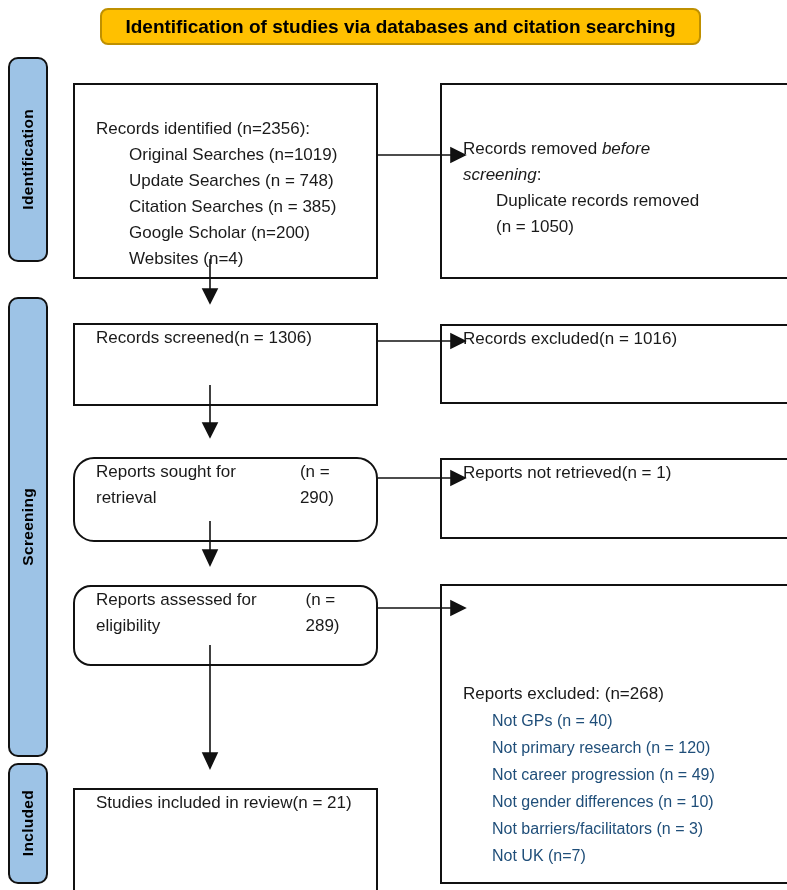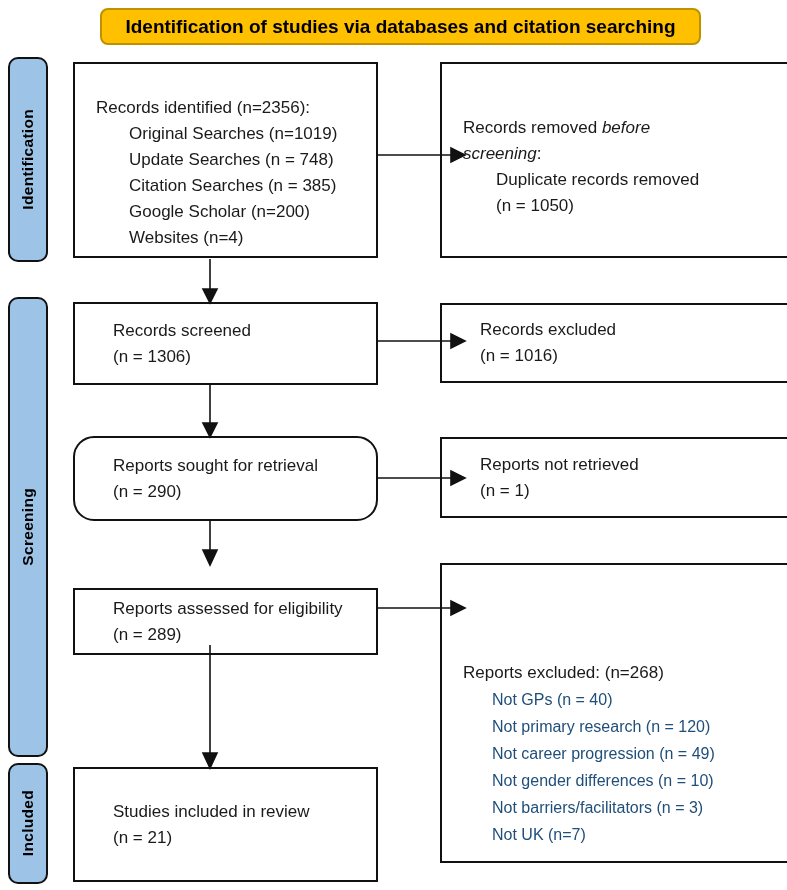--- a/index.html
+++ b/index.html
@@ -52,37 +52,38 @@
   .stage-included       { top: 763px; height: 121px; }
 
   
   .fbox {
     position: absolute;
     background: #ffffff;
     border: 2.5px solid #111111;
     box-sizing: border-box;
     font-size: 17px;
     line-height: 26px;
+    margin-top: 21px;
   }
   .col-left  { left: 73px;  width: 305px; }
   .col-right { left: 440px; width: 354px; }
 
   .box-records-identified { top: 62px;  height: 196px; padding: 31px 8px 0 21px; }
   .box-records-removed    { top: 62px;  height: 196px; padding: 51px 8px 0 21px; }
   .box-records-screened   { top: 302px; height: 83px; }
   .box-records-excluded   { top: 303px; height: 80px; }
   .box-reports-sought     { top: 436px; height: 85px; border-radius: 21px; }
   .box-not-retrieved      { top: 437px; height: 81px; }
-  .box-reports-assessed   { top: 588px; height: 67px; }
+  .box-reports-assessed   { top: 564px; height: 81px; border-radius: 18px; }
   .box-reports-excluded   { top: 563px; height: 300px; padding: 94px 8px 0 21px; }
   .box-studies-included   { top: 767px; height: 115px; }
 
   .center2 {
-    display: flex; flex-direction: column; justify-content: center;
-    padding-left: 38px; padding-right: 8px;
+    display: flex; flex-direction: row; justify-content: flex-start;
+    padding-left: 21px; padding-right: 8px;
   }
   .indent { padding-left: 33px; }
   .wrapblock { width: 252px; }
 
   .reason {
     color: #1F4E79;
     font-size: 16px;
     line-height: 27px;
     padding-left: 29px;
   }

